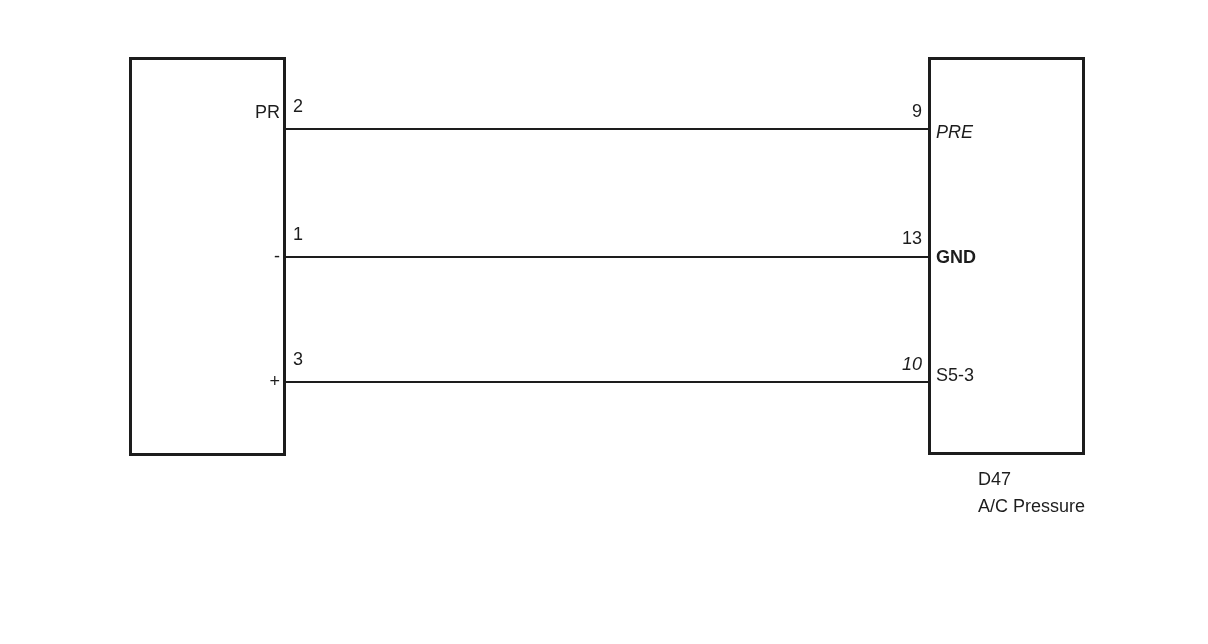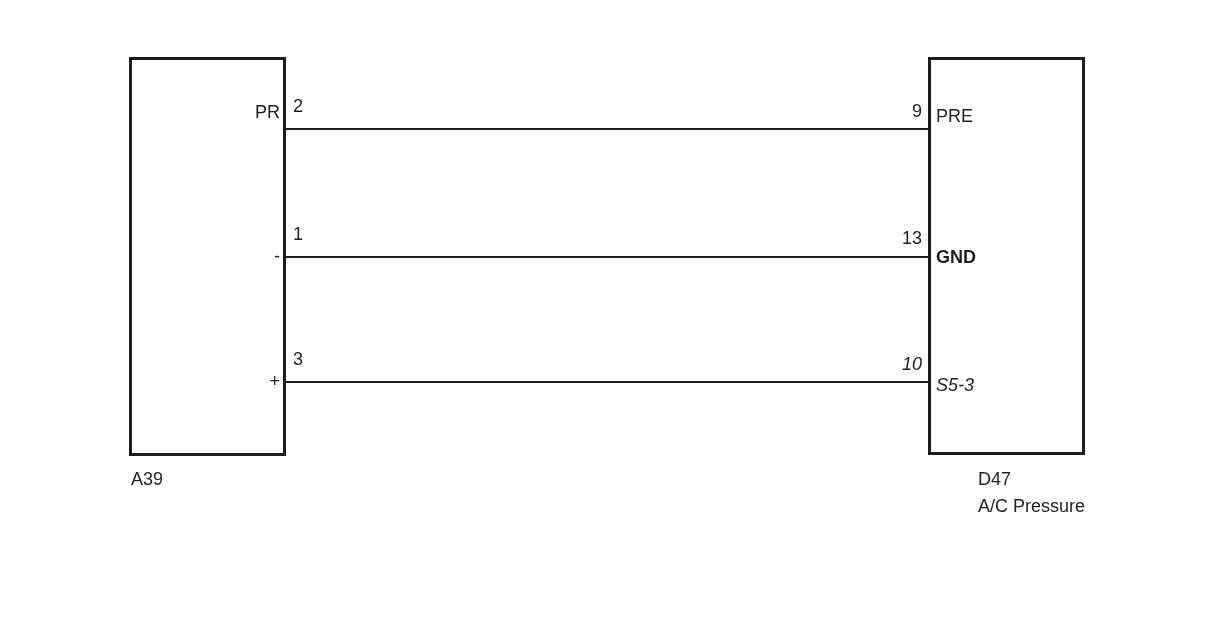--- a/index.html
+++ b/index.html
@@ -56,23 +56,23 @@
   .pql-3 { top: 349px; }
 
   
   .pin-num-right { left: 842px; width: 80px; text-align: right; }
   .pqr-1 { top: 101px; }
   .pqr-2 { top: 228px; }
   .pqr-3 { top: 354px; font-style: italic; }
 
   
   .pin-name-right { left: 936px; width: 140px; text-align: left; }
-  .pnr-1 { top: 106px; }
+  .pnr-1 { top: 122px; font-style: italic; }
   .pnr-2 { top: 247px; font-weight: bold; }
-  .pnr-3 { top: 375px; font-style: italic; }
+  .pnr-3 { top: 365px; }
 
   
   .caption {
     position: absolute;
     font-size: 18px;
     line-height: 27px;
     white-space: nowrap;
   }
   .caption-left  { left: 131px; top: 466px; }
   .caption-right { left: 978px; top: 466px; }
@@ -101,20 +101,19 @@
 
   <div class="txt pin-num-right pqr-1">9</div>
   <div class="txt pin-num-right pqr-2">13</div>
   <div class="txt pin-num-right pqr-3">10</div>
 
   <div class="txt pin-name-right pnr-1">PRE</div>
   <div class="txt pin-name-right pnr-2">GND</div>
   <div class="txt pin-name-right pnr-3">S5-3</div>
 
   <div class="caption caption-left">
-    <div>A39</div>
   </div>
   <div class="caption caption-right">
     <div>D47</div>
     <div>A/C Pressure</div>
   </div>
 
 </div>
 
 </body></html>

